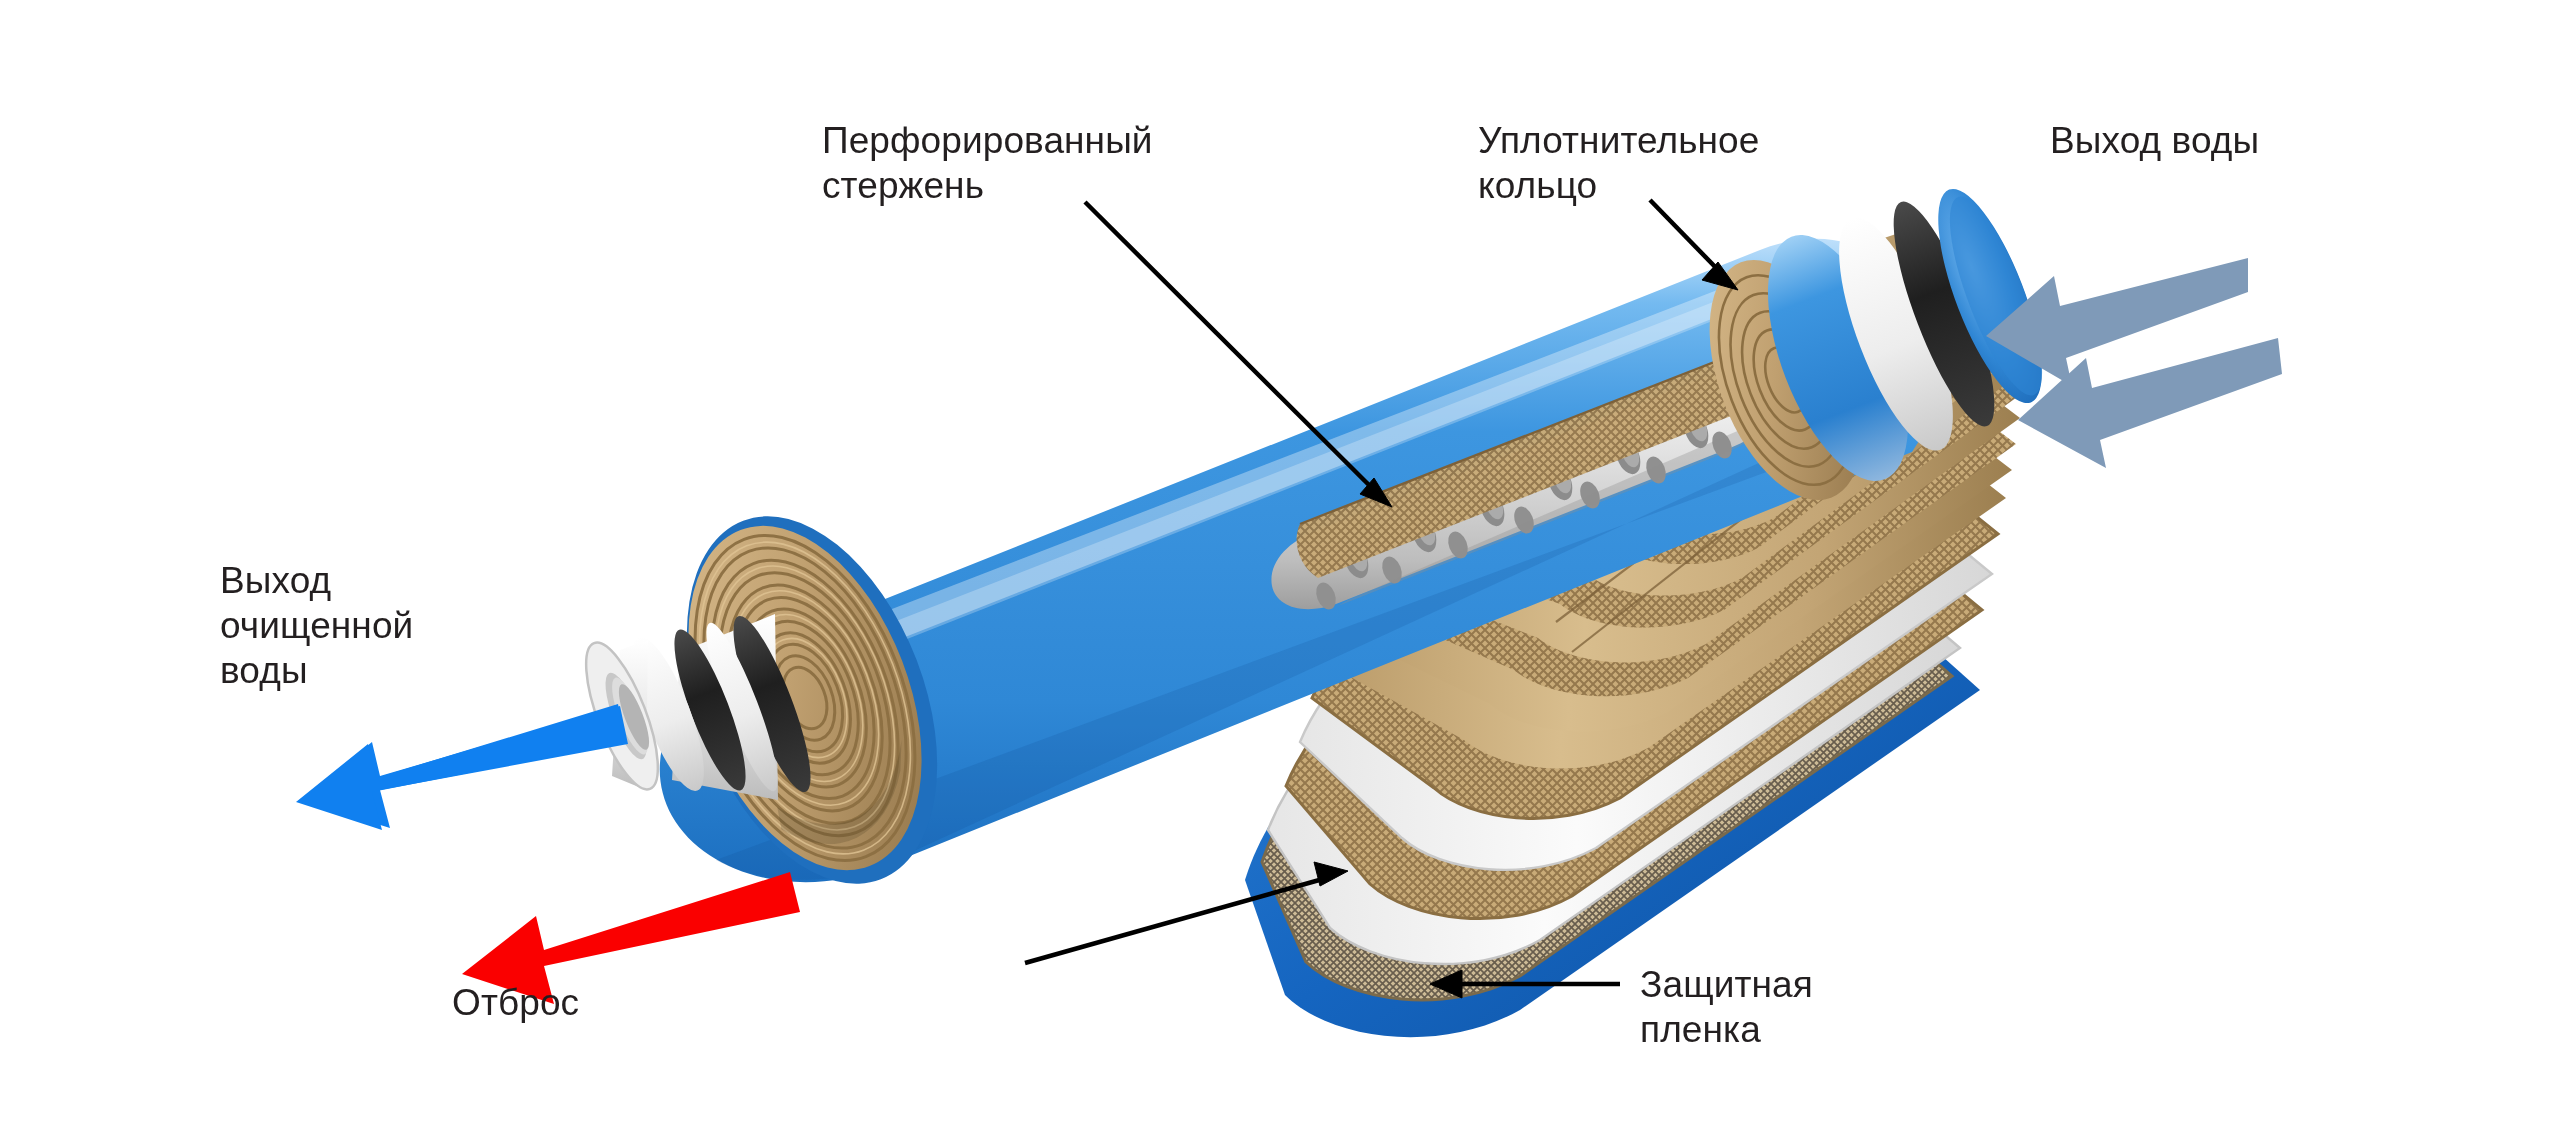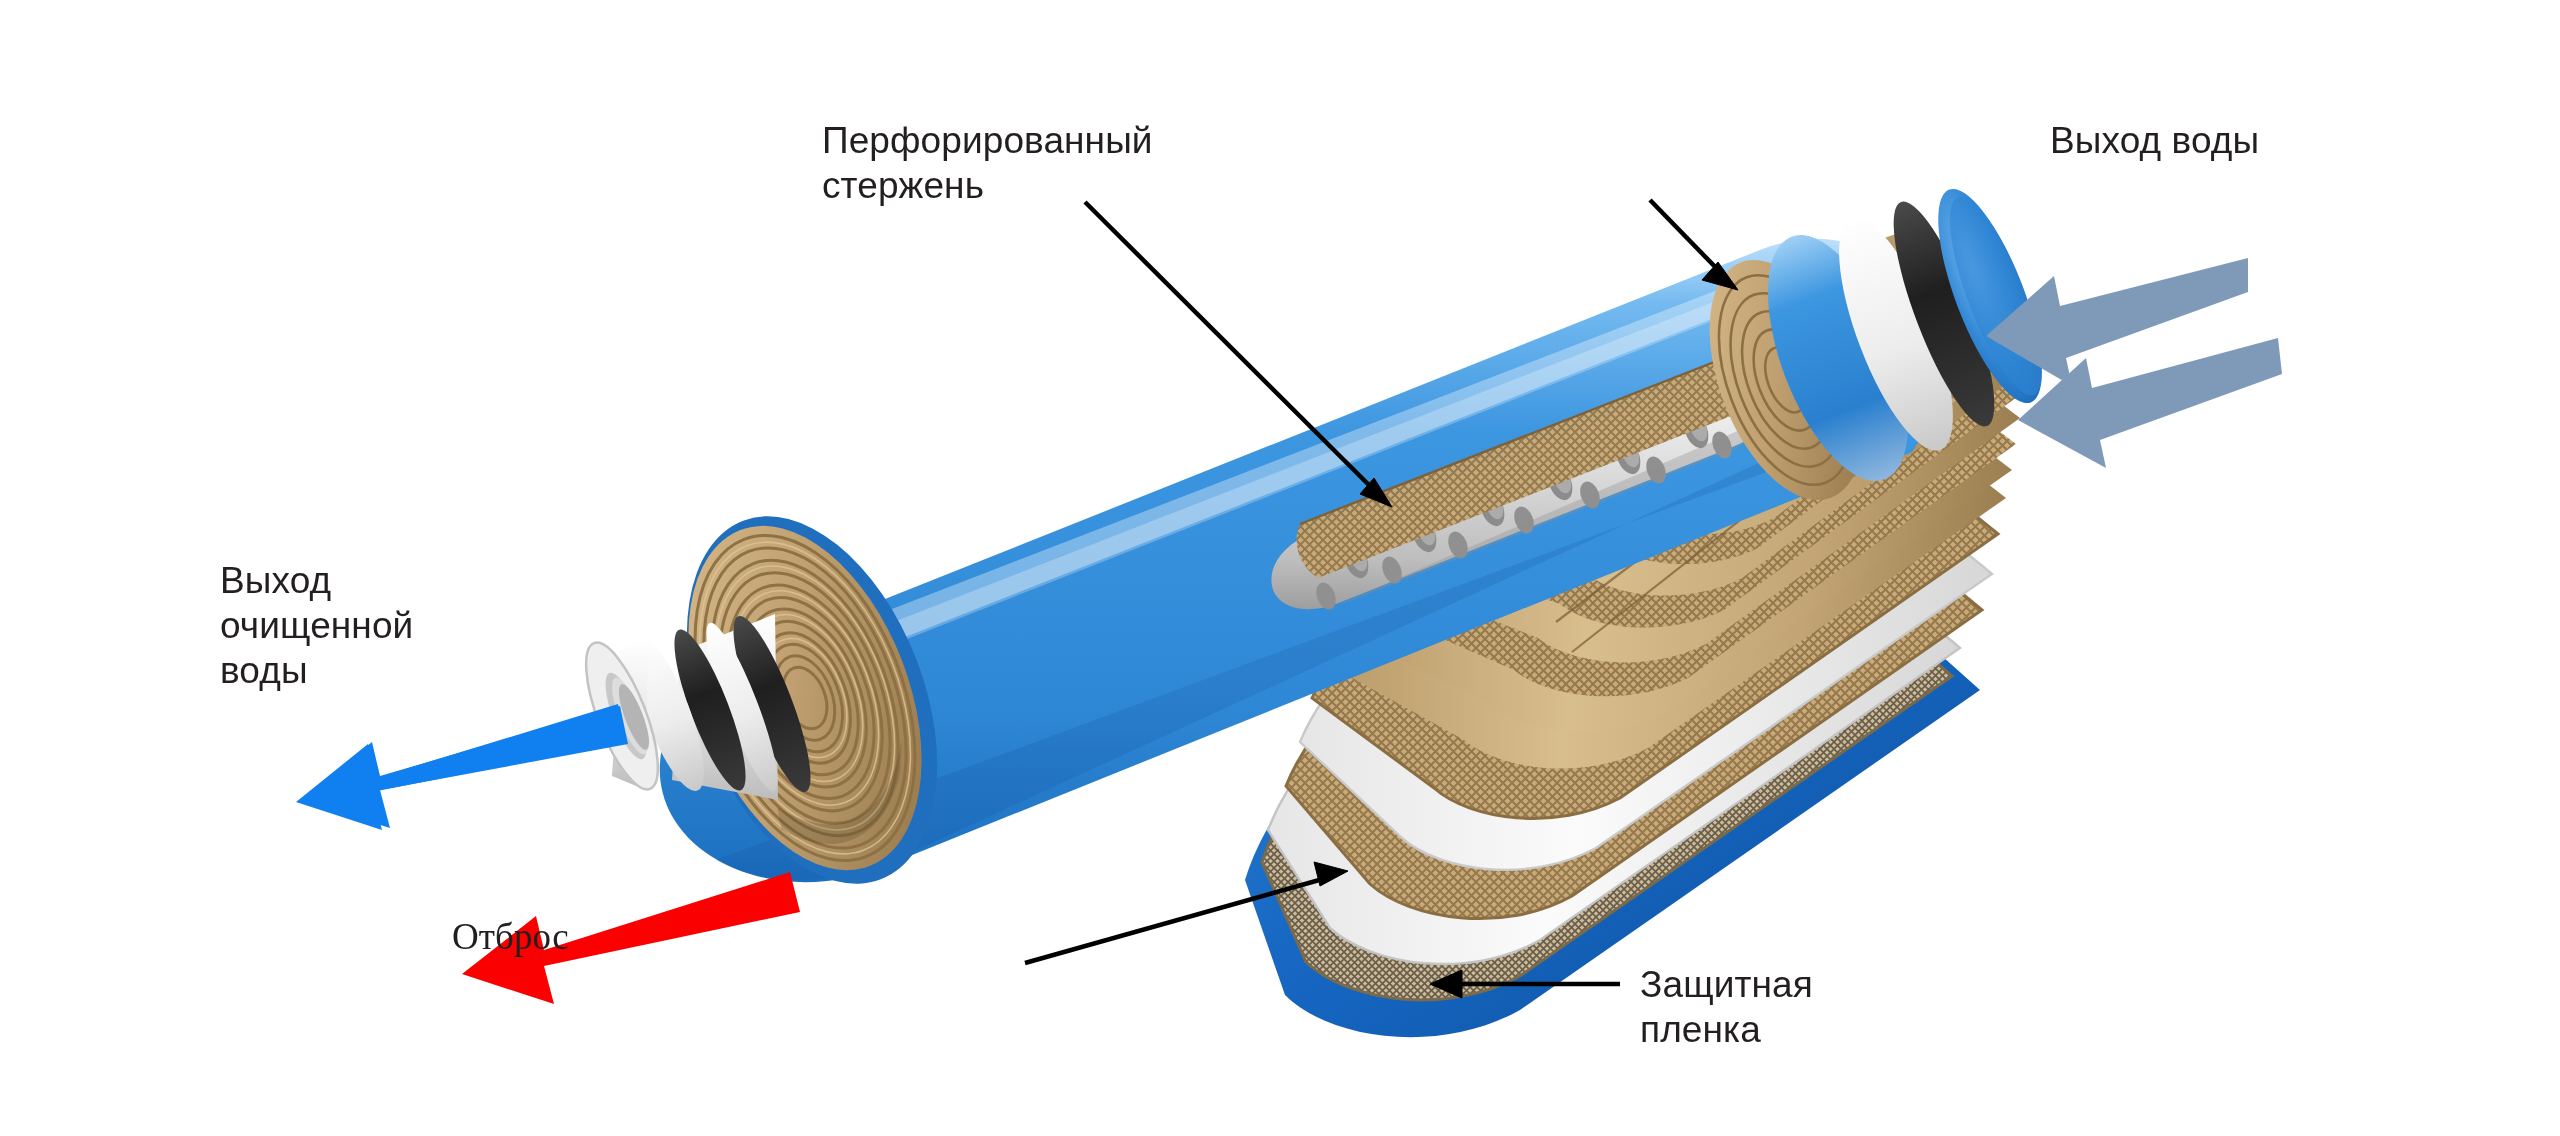--- a/index.html
+++ b/index.html
@@ -323,26 +323,28 @@
       <path d="M 1348 871 L 1314 862 L 1320 886 Z"></path>
 
       <line x1="1620" y1="984" x2="1452" y2="984" stroke-width="4.5"></line>
       <path d="M 1430 984 L 1462 970 L 1462 998 Z"></path>
     </g>
   </svg>
 
   <div class="label lft" style="left:822px;top:118px;">Перфорированный
 стержень</div>
 
+  <div class="label lft" style="left:1478px;top:118px;">Уплотнительное
+кольцо</div>
 
   <div class="label lft" style="left:2050px;top:118px;">Выход воды</div>
 
   <div class="label lft" style="left:220px;top:558px;">Выход
 очищенной
 воды</div>
 
-  <div class="label lft" style="left:452px;top:914px;font-family:Liberation Serif, serif;">Отброс</div>
+  <div class="label lft" style="left:452px;top:980px;">Отброс</div>
 
 
   <div class="label lft" style="left:1640px;top:962px;">Защитная
 пленка</div>
 
 </div>
 
 </body></html>

